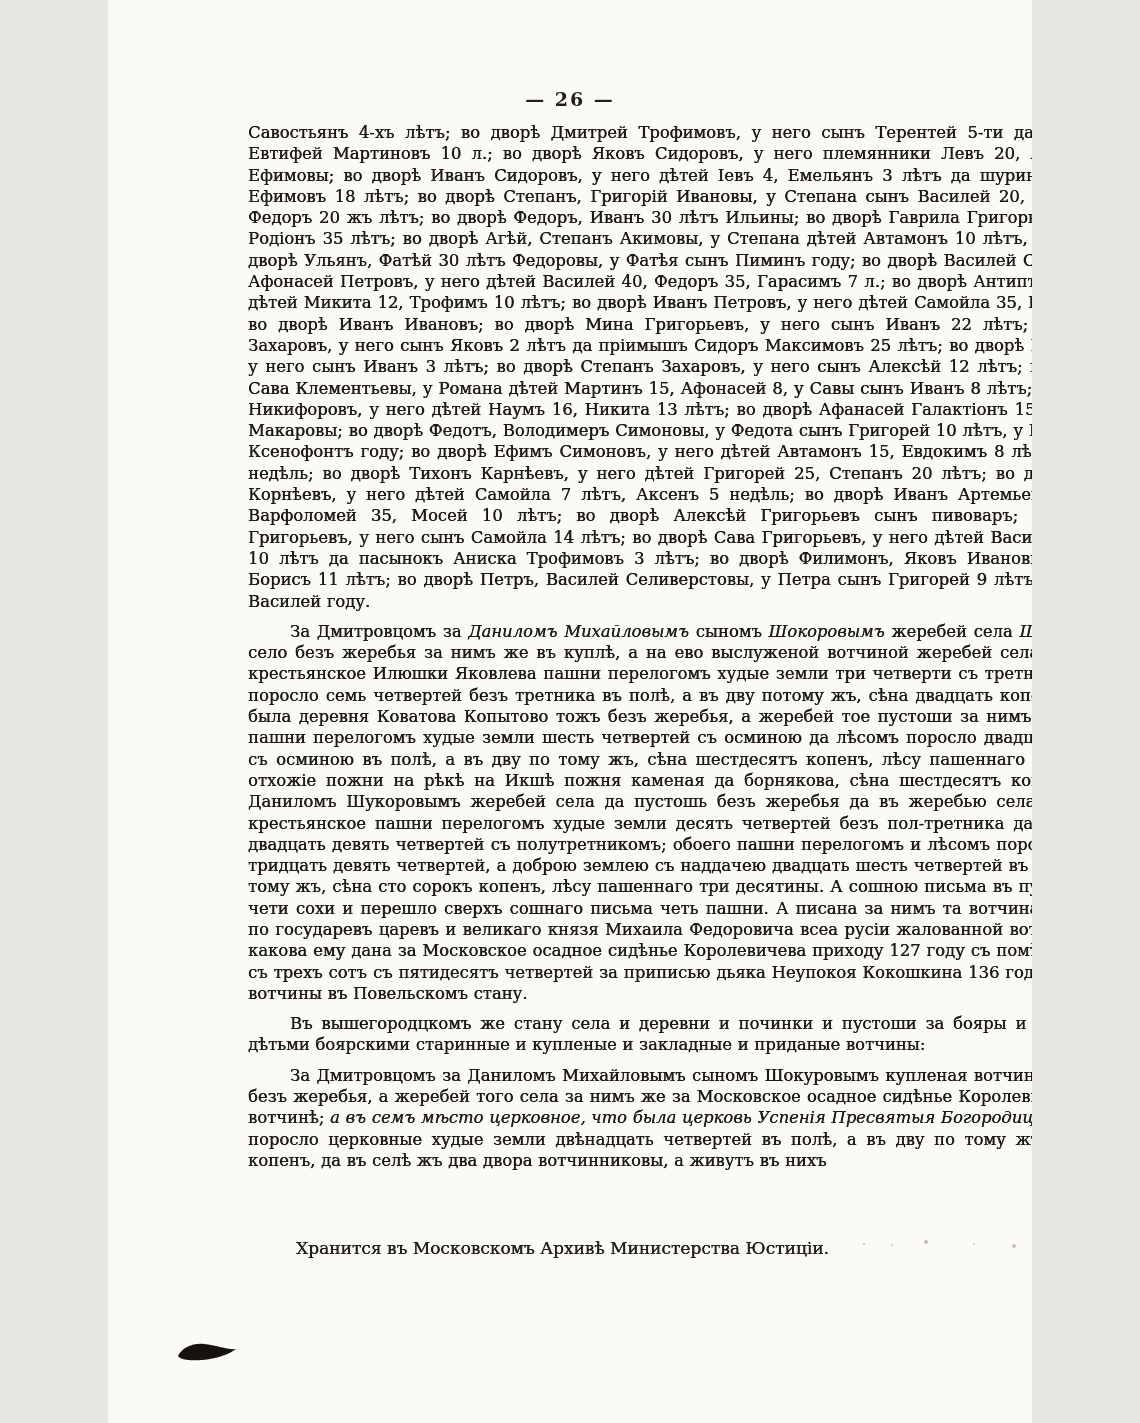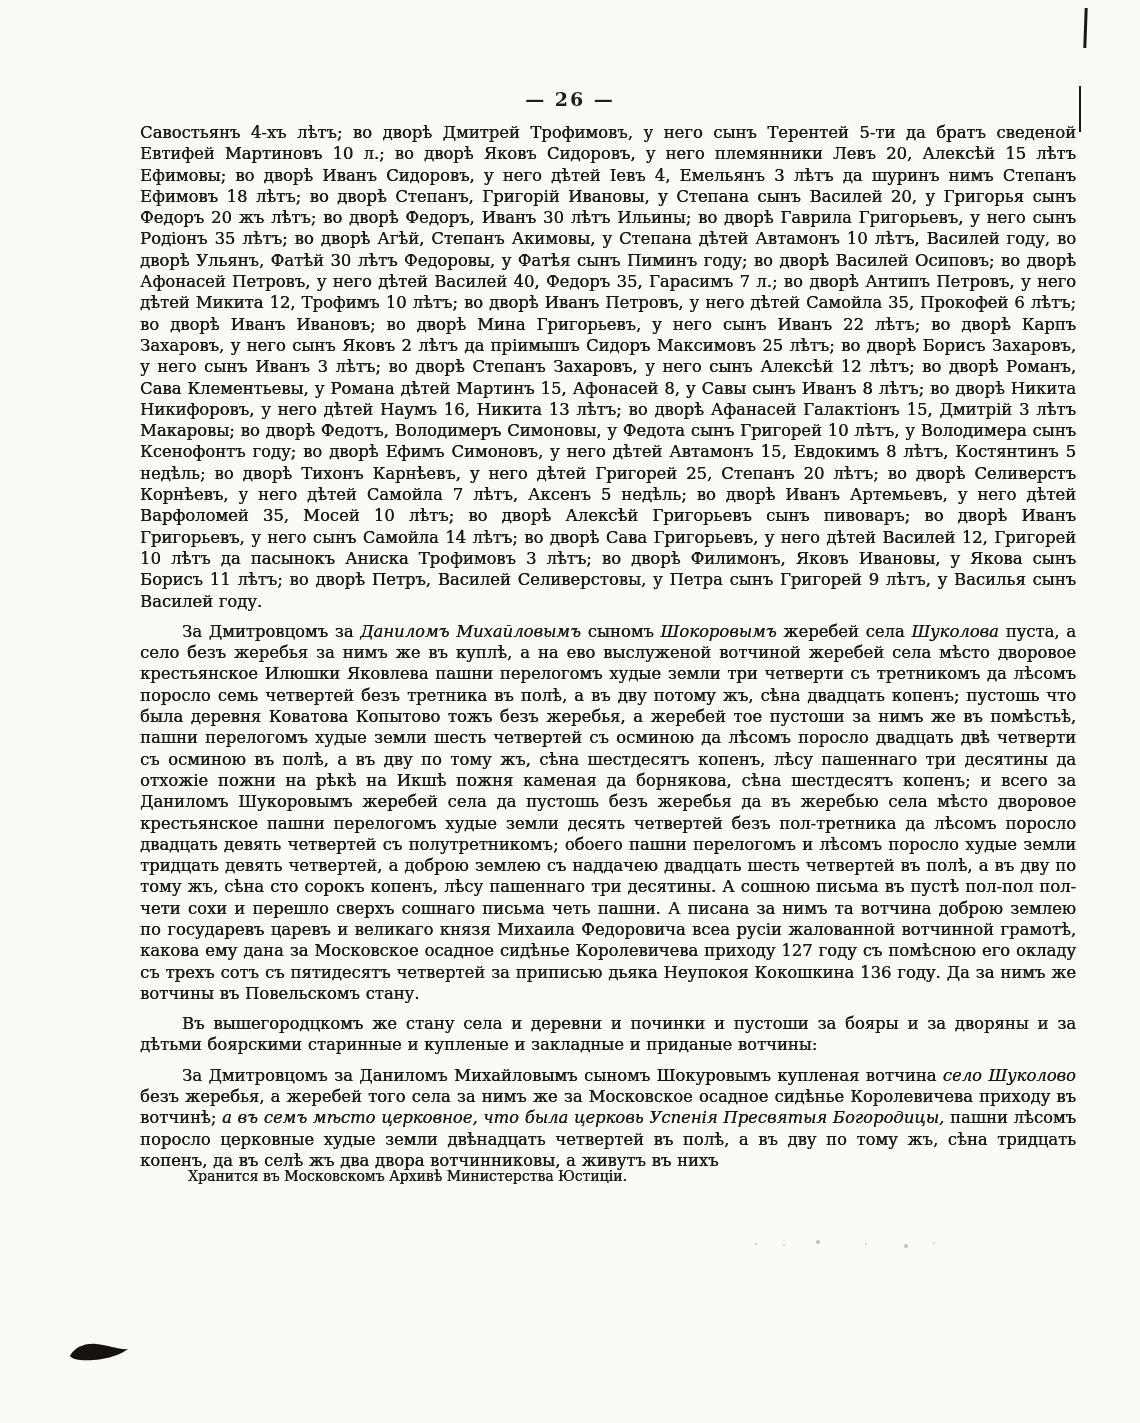--- a/index.html
+++ b/index.html
@@ -2,21 +2,21 @@
 <html><head>
 <meta charset="utf-8">
 <style>
   html, body {
     margin: 0;
     padding: 0;
     background: #e9e7e1;
   }
   .page {
     position: relative;
-    width: 1140px;
+    width: 924px;
     height: 1423px;
     margin: 0 auto;
     background: #fbfaf6;
     font-family: "DejaVu Serif", serif;
     color: #1d1a17;
     overflow: hidden;
   }
   .page-number {
     position: absolute;
     top: 88px;
@@ -45,23 +45,23 @@
   .para.indent {
     text-indent: 42px;
     margin-top: 9px;
   }
   .para i {
     font-style: italic;
     text-shadow: 0.25px 0 0 currentColor;
   }
   .footer-note {
     position: absolute;
-    top: 1168px;
+    top: 1238px;
     left: 188px;
-    font-size: 14px;
+    font-size: 17px;
     text-shadow: 0.35px 0 0 currentColor;
     color: #23201c;
   }
   .edge-mark {
     position: absolute;
     background: #1b1916;
   }
   .edge-mark.m1 { left: 1084px; top: 8px;  width: 3px; height: 40px; transform: rotate(2deg); }
   .edge-mark.m2 { left: 1079px; top: 86px; width: 2px; height: 46px; }
   .ink-mark {

